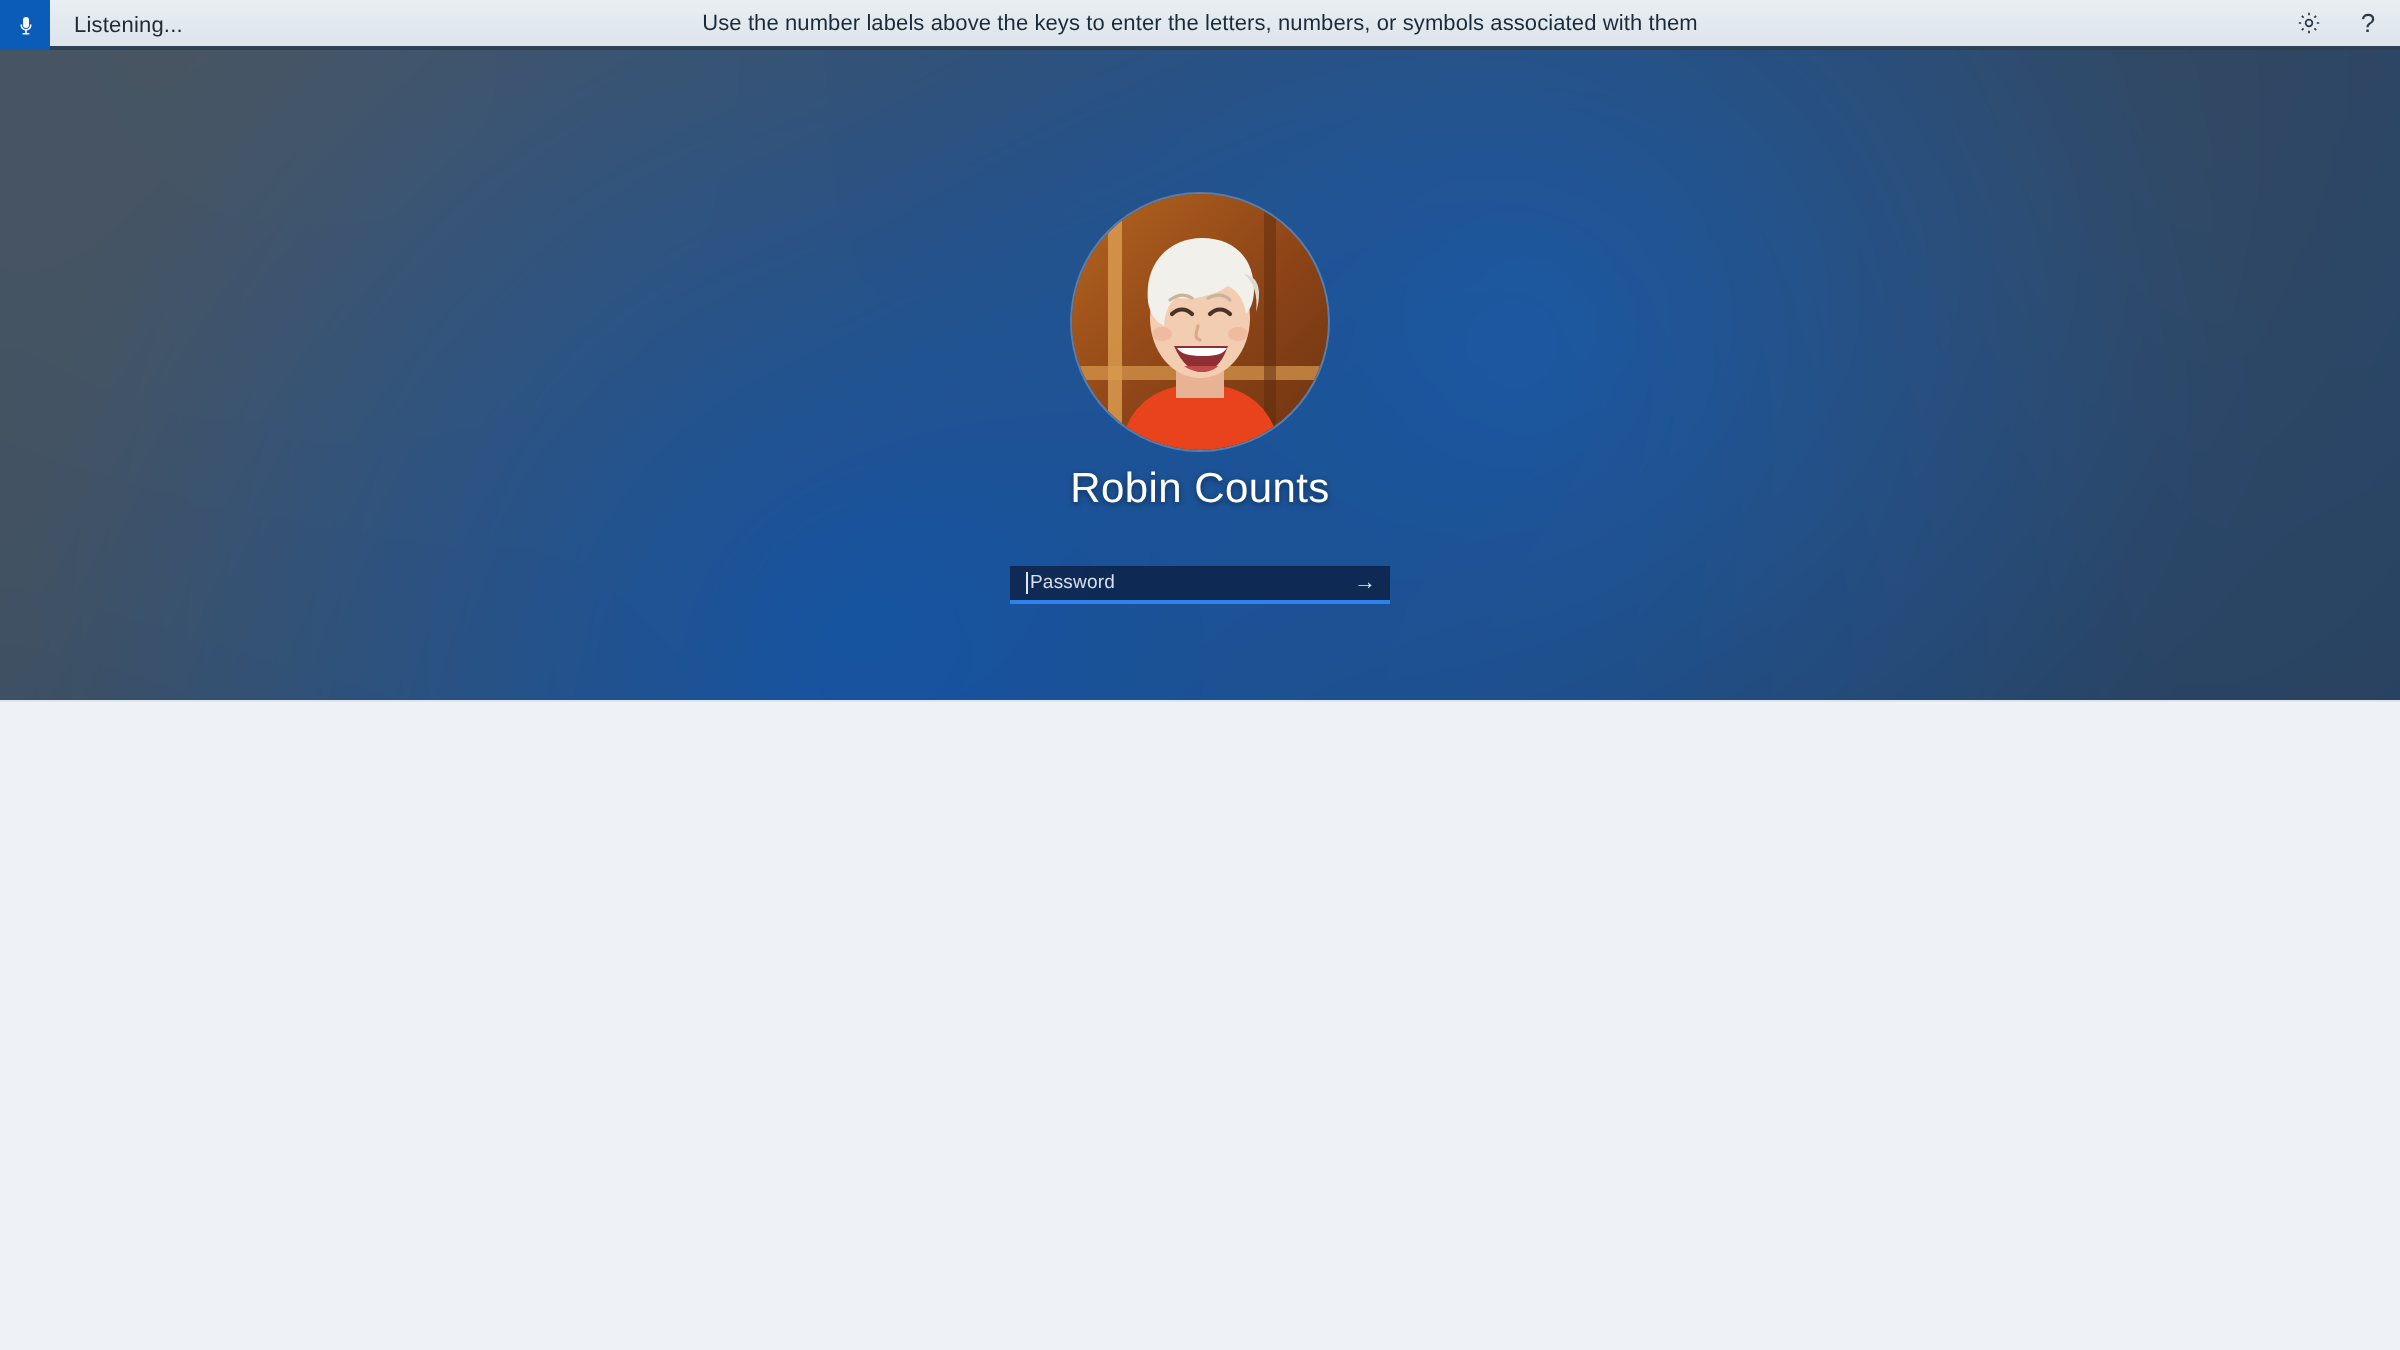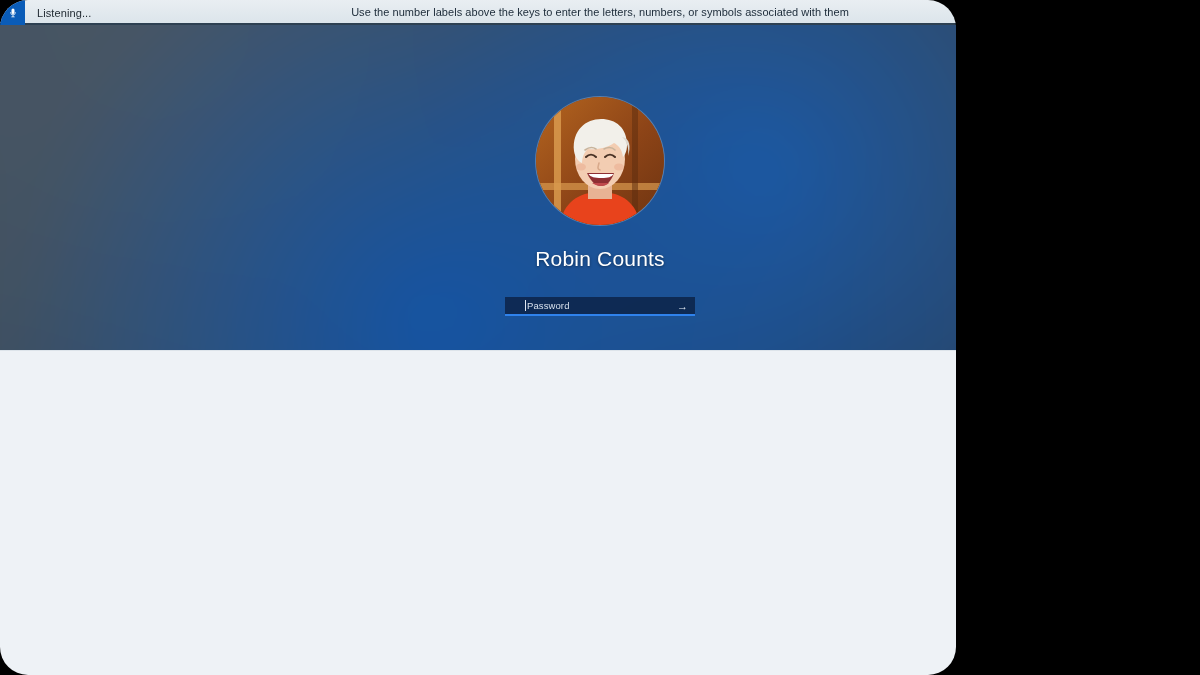--- a/index.html
+++ b/index.html
@@ -2,21 +2,21 @@
 <html><head>
 <meta charset="utf-8">
 <style>
   * { box-sizing: border-box; margin: 0; padding: 0; }
   html, body {
     width: 1200px; height: 675px;
     overflow: hidden;
     font-family: "Liberation Sans", sans-serif;
     background: #000;
   }
-  #root { position: relative; width: 956px; height: 675px; overflow: hidden; border-radius: 28px; }
+  #root { position: relative; width: 1200px; height: 675px; overflow: hidden; }
 
   
   .va-bar {
     position: absolute; left: 0; top: 0; width: 1200px; height: 25px;
     background: linear-gradient(to bottom, #e9eef2 0%, #dce5eb 92%, #2e4152 92%, #2e4152 100%);
     display: flex; align-items: center;
   }
   .va-mic-box {
     width: 25px; height: 25px; background: #0a5cb8;
     display: flex; align-items: center; justify-content: center;
@@ -66,28 +66,28 @@
     align-items: center; padding-top: 72px;
   }
   .avatar {
     width: 128px; height: 128px; border-radius: 50%;
     overflow: hidden; position: relative;
     box-shadow: 0 0 0 1px rgba(255,255,255,0.25);
     background: #8a4b22;
   }
   .avatar svg { position: absolute; inset: 0; width: 128px; height: 128px; display: block; }
   .user-name {
-    margin-top: 22px; color: #fff; font-size: 21px; font-weight: normal;
+    margin-top: 8px; color: #fff; font-size: 21px; font-weight: normal;
     text-shadow: 0 1px 3px rgba(0,0,0,.45); letter-spacing: .2px;
   }
   .pw-wrap { margin-top: 26px; width: 190px; }
   .pw-field {
     position: relative; height: 19px; background: rgba(10,26,58,0.72);
     border-bottom: 2px solid #2f82ec;
-    display: flex; align-items: center; padding: 0 20px;
+    display: flex; align-items: center; padding: 0 8px;
   }
   .pw-caret {
     width: 1px; height: 11px; background: #dfe7f2; margin-right: 1px;
   }
   .pw-placeholder { font-size: 9.5px; color: #d7e0ec; letter-spacing: .1px; }
   .pw-go {
     position: absolute; right: 7px; top: 50%; transform: translateY(-50%);
     color: #e7eef7; font-size: 11px; line-height: 1; cursor: pointer;
   }
 

